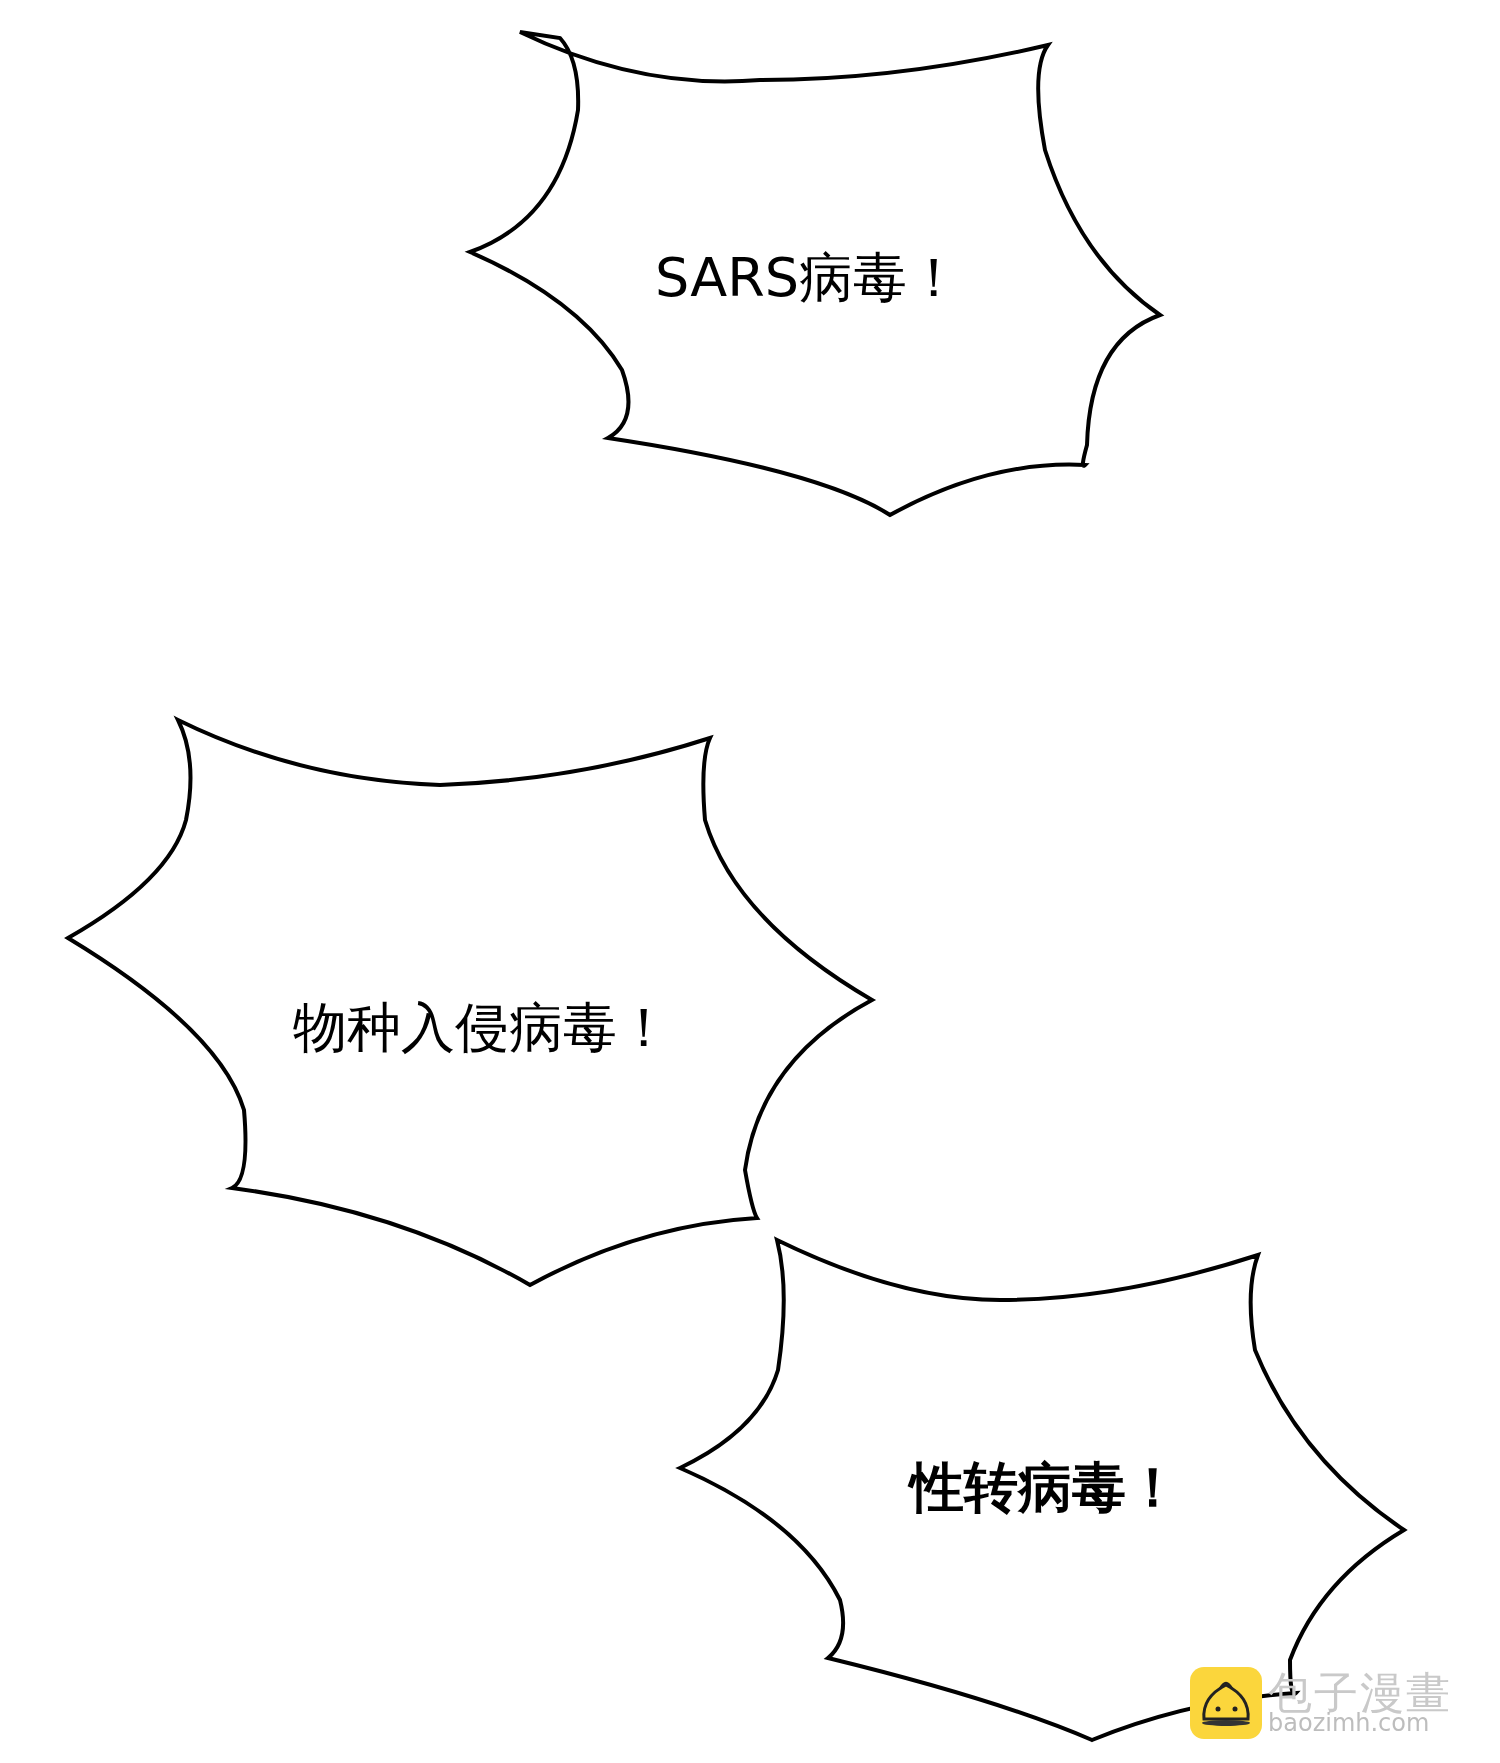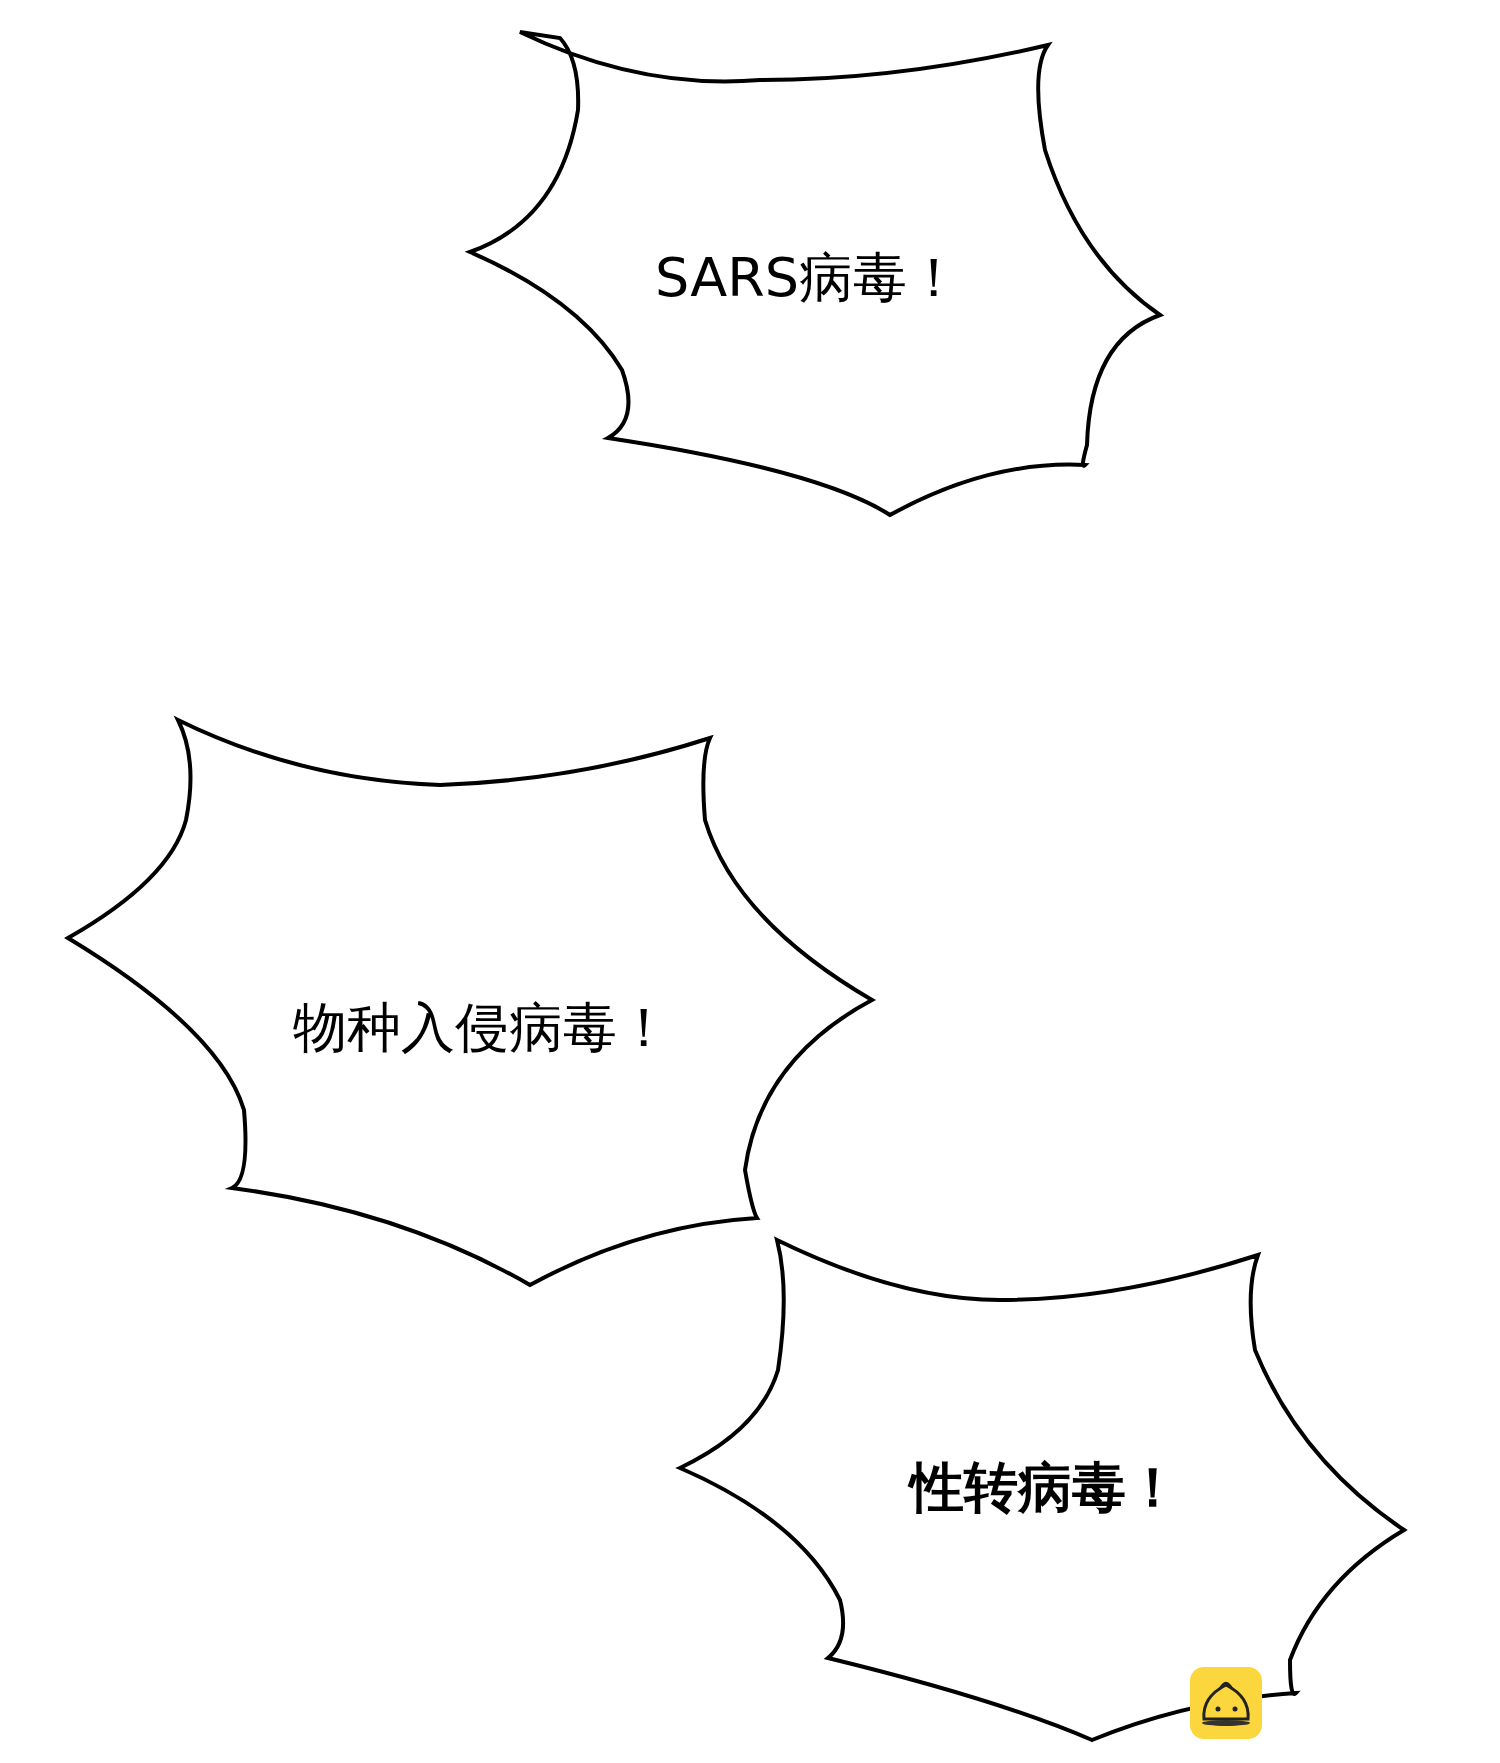--- a/index.html
+++ b/index.html
@@ -30,13 +30,17 @@
 <div class="watermark">
   <div class="wm-logo">
     <svg width="72" height="72" viewBox="0 0 72 72">
       <path d="M14,52 Q12,30 36,18 Q60,30 58,52 Z" fill="#fbd63c" stroke="#222" stroke-width="3"></path>
       <path d="M30,22 Q36,10 42,22" fill="none" stroke="#222" stroke-width="2.5"></path>
       <circle cx="28" cy="42" r="2.5" fill="#222"></circle>
       <circle cx="45" cy="42" r="2.5" fill="#222"></circle>
       <ellipse cx="36" cy="56" rx="24" ry="3" fill="#333"></ellipse>
     </svg>
   </div>
+  <div class="wm-text">
+    <span class="wm-cn">包子漫畫</span>
+    <span class="wm-url">baozimh.com</span>
+  </div>
 </div>
 
 </body></html>

